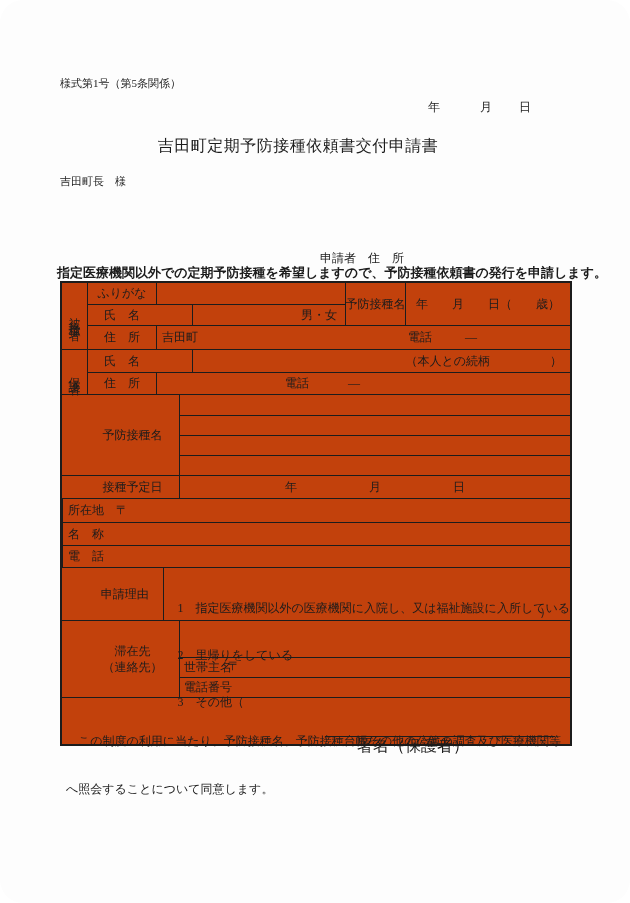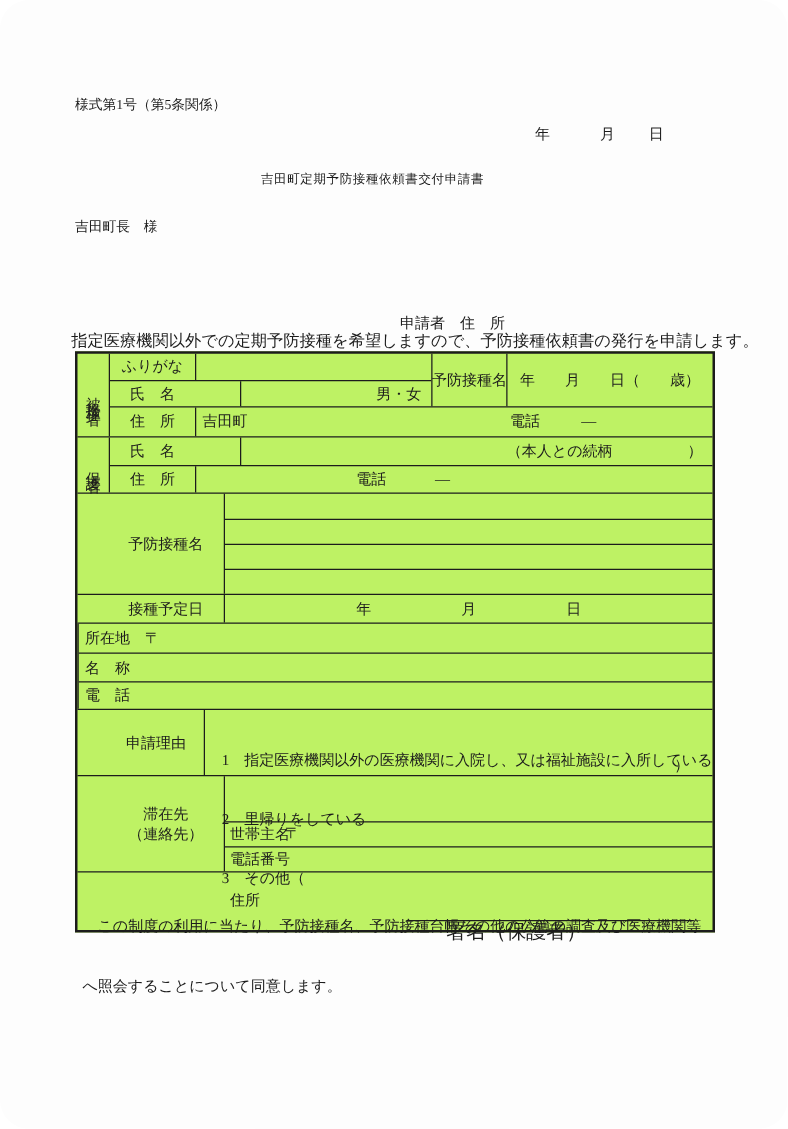--- a/index.html
+++ b/index.html
@@ -7,29 +7,29 @@
   body {
     width:630px; height:903px;
     font-family:"Liberation Serif","DejaVu Serif",serif;
     color:#1c1c1c;
   }
   .page { position:relative; width:630px; height:903px; background:#fdfdfd; overflow:hidden;border-radius:23px; }
   .abs { position:absolute; white-space:pre; }
 
   .form-number { left:60px; top:76px; font-size:11px; }
   .date-line  { left:428px; top:99px; font-size:12px; letter-spacing:1px; }
-  .doc-title  { left:0; top:136px; width:596px; text-align:center; font-size:10px; letter-spacing:0.5px; }
+  .doc-title  { left:0; top:136px; width:596px; text-align:center; font-size:16px; letter-spacing:0.5px; }
   .addressee  { left:60px; top:174px; font-size:11px; }
   .applicant  { left:308px; top:208px; font-size:12px; line-height:20px; }
-  .intro      { left:57px; top:264px; font-size:13px; }
+  .intro      { left:57px; top:264px; font-size:13px;font-weight:bold; }
 
   
   .tbl {
     position:absolute; left:60px; top:281px; width:512px;
-    border:2px solid #1c1c1c; background:#bef264; font-size:12px;
+    border:2px solid #1c1c1c; background:#c2410c; font-size:12px;
   }
   .sec { display:flex; border-top:1px solid #1c1c1c; }
   .sec.first { border-top:none; }
   .colA { width:25px; display:flex; align-items:center; justify-content:center; }
   .vtext { writing-mode:vertical-rl; text-orientation:upright; letter-spacing:4px; line-height:1; }
   .smain { flex:1; border-left:1px solid #1c1c1c; display:flex; flex-direction:column; }
   .row { display:flex; border-top:1px solid #1c1c1c; }
   .row.first { border-top:none; }
   .lblB { width:68px; display:flex; align-items:center; justify-content:center; }
   .lblAB { width:93px; display:flex; flex-direction:column; align-items:center; justify-content:center; text-align:center; line-height:16px;margin-left:24px; }
@@ -156,21 +156,20 @@
 
     <div class="sec">
       <div class="lblAB">
         <span>滞在先</span>
         <span>（連絡先）</span>
       </div>
       <div class="smain">
         <div class="row first" style="height:36px">
           <div class="cell noborder" style="display:block;line-height:18px;padding-left:4px">
             <div style="padding-left:44px">〒</div>
-            <div>住所</div>
           </div>
         </div>
         <div class="row" style="height:20px">
           <div class="cell noborder" style="padding-left:4px">世帯主名</div>
         </div>
         <div class="row" style="height:20px">
           <div class="cell noborder" style="padding-left:4px">電話番号</div>
         </div>
       </div>
     </div>

